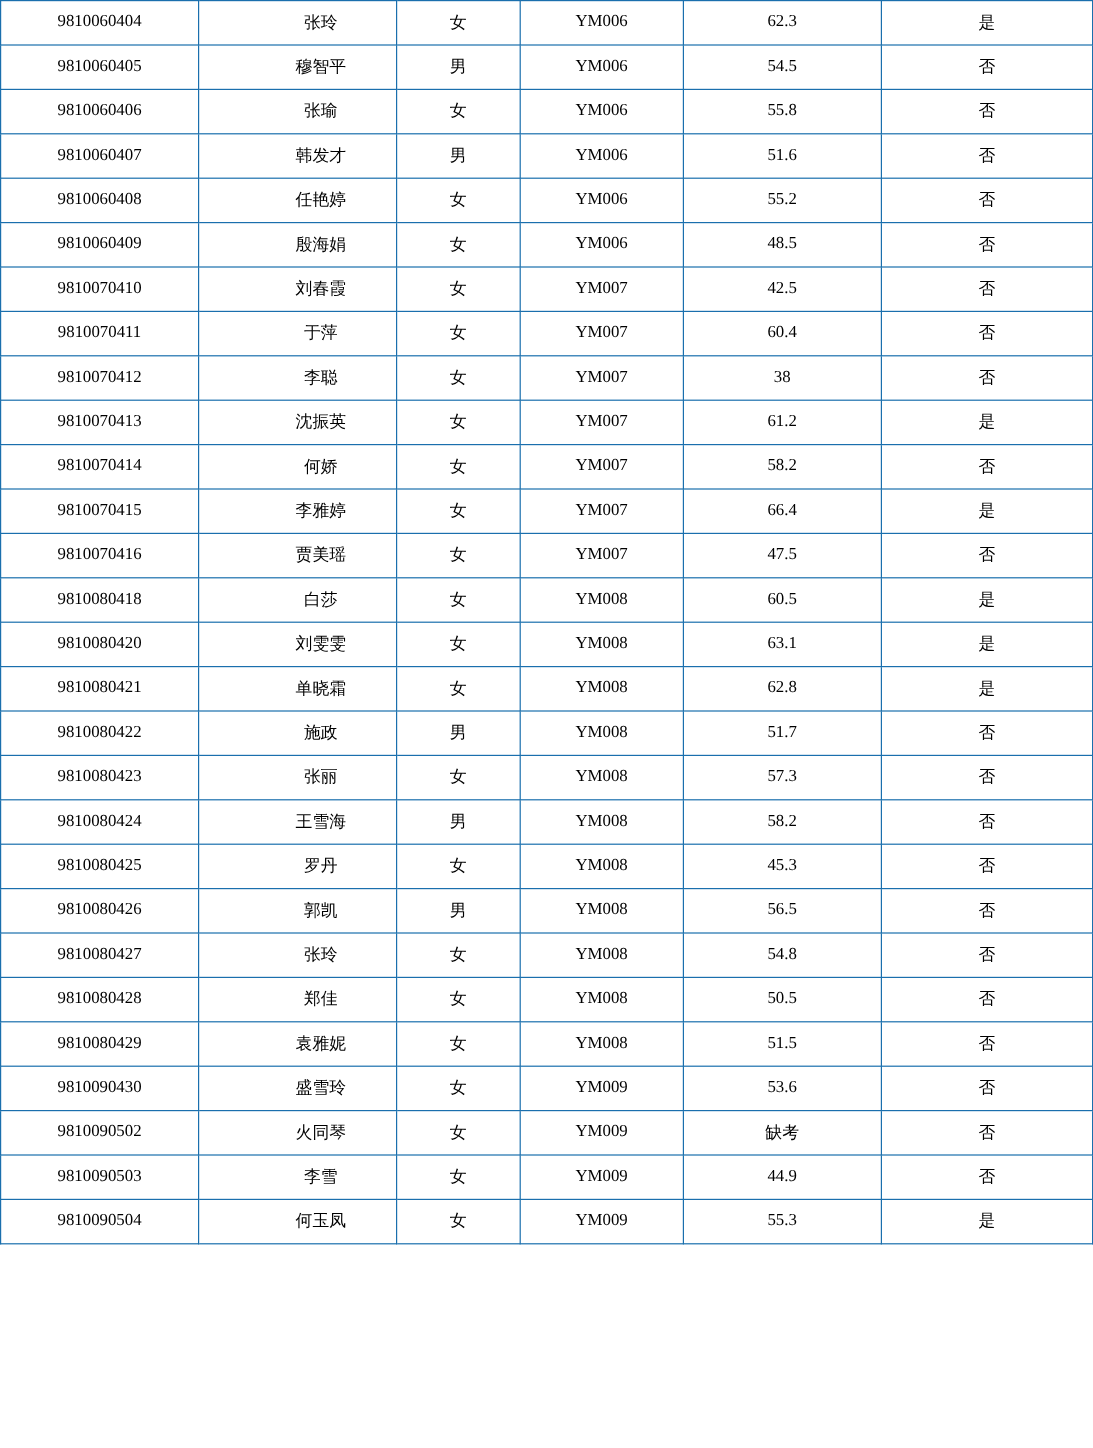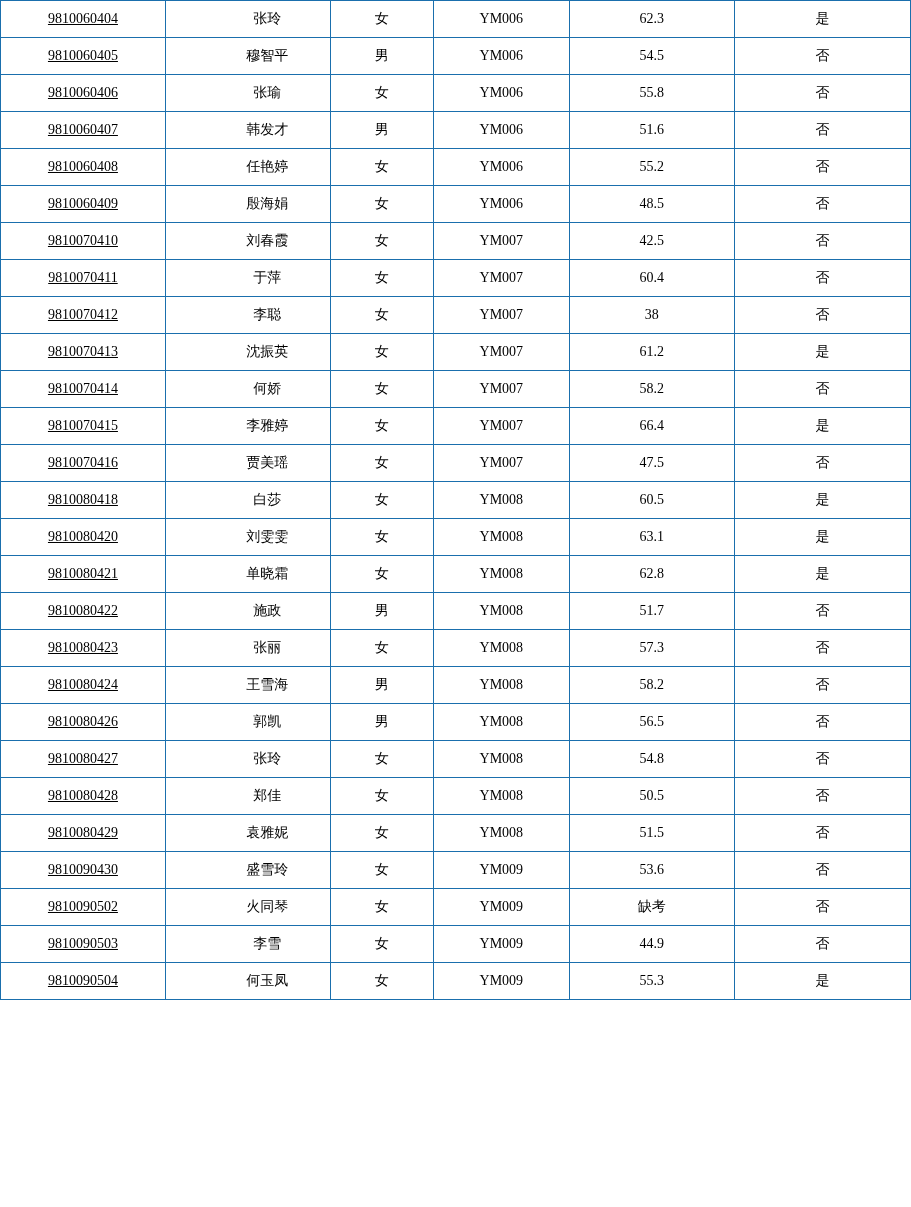--- a/index.html
+++ b/index.html
@@ -28,21 +28,20 @@
       color: #000;
     }
     tr:nth-child(even) td {
       background-color: #fff;
     }
     tr:nth-child(odd) td {
       background-color: #fff;
     }
     td:first-child {
       width: 160px;
-      text-decoration: underline;
     }
     td:nth-child(2) {
       width: 160px;
       padding-left: 43px;
     }
     td:nth-child(3) {
       width: 100px;
     }
     td:nth-child(4) {
       width: 132px;
@@ -207,20 +206,28 @@
         </tr>
         <tr>
           <td>9810080424</td>
           <td>王雪海</td>
           <td>男</td>
           <td>YM008</td>
           <td>58.2</td>
           <td>否</td>
         </tr>
         <tr>
+          <td>9810080425</td>
+          <td>罗丹</td>
+          <td>女</td>
+          <td>YM008</td>
+          <td>45.3</td>
+          <td>否</td>
+        </tr>
+        <tr>
           <td>9810080426</td>
           <td>郭凯</td>
           <td>男</td>
           <td>YM008</td>
           <td>56.5</td>
           <td>否</td>
         </tr>
         <tr>
           <td>9810080427</td>
           <td>张玲</td>

